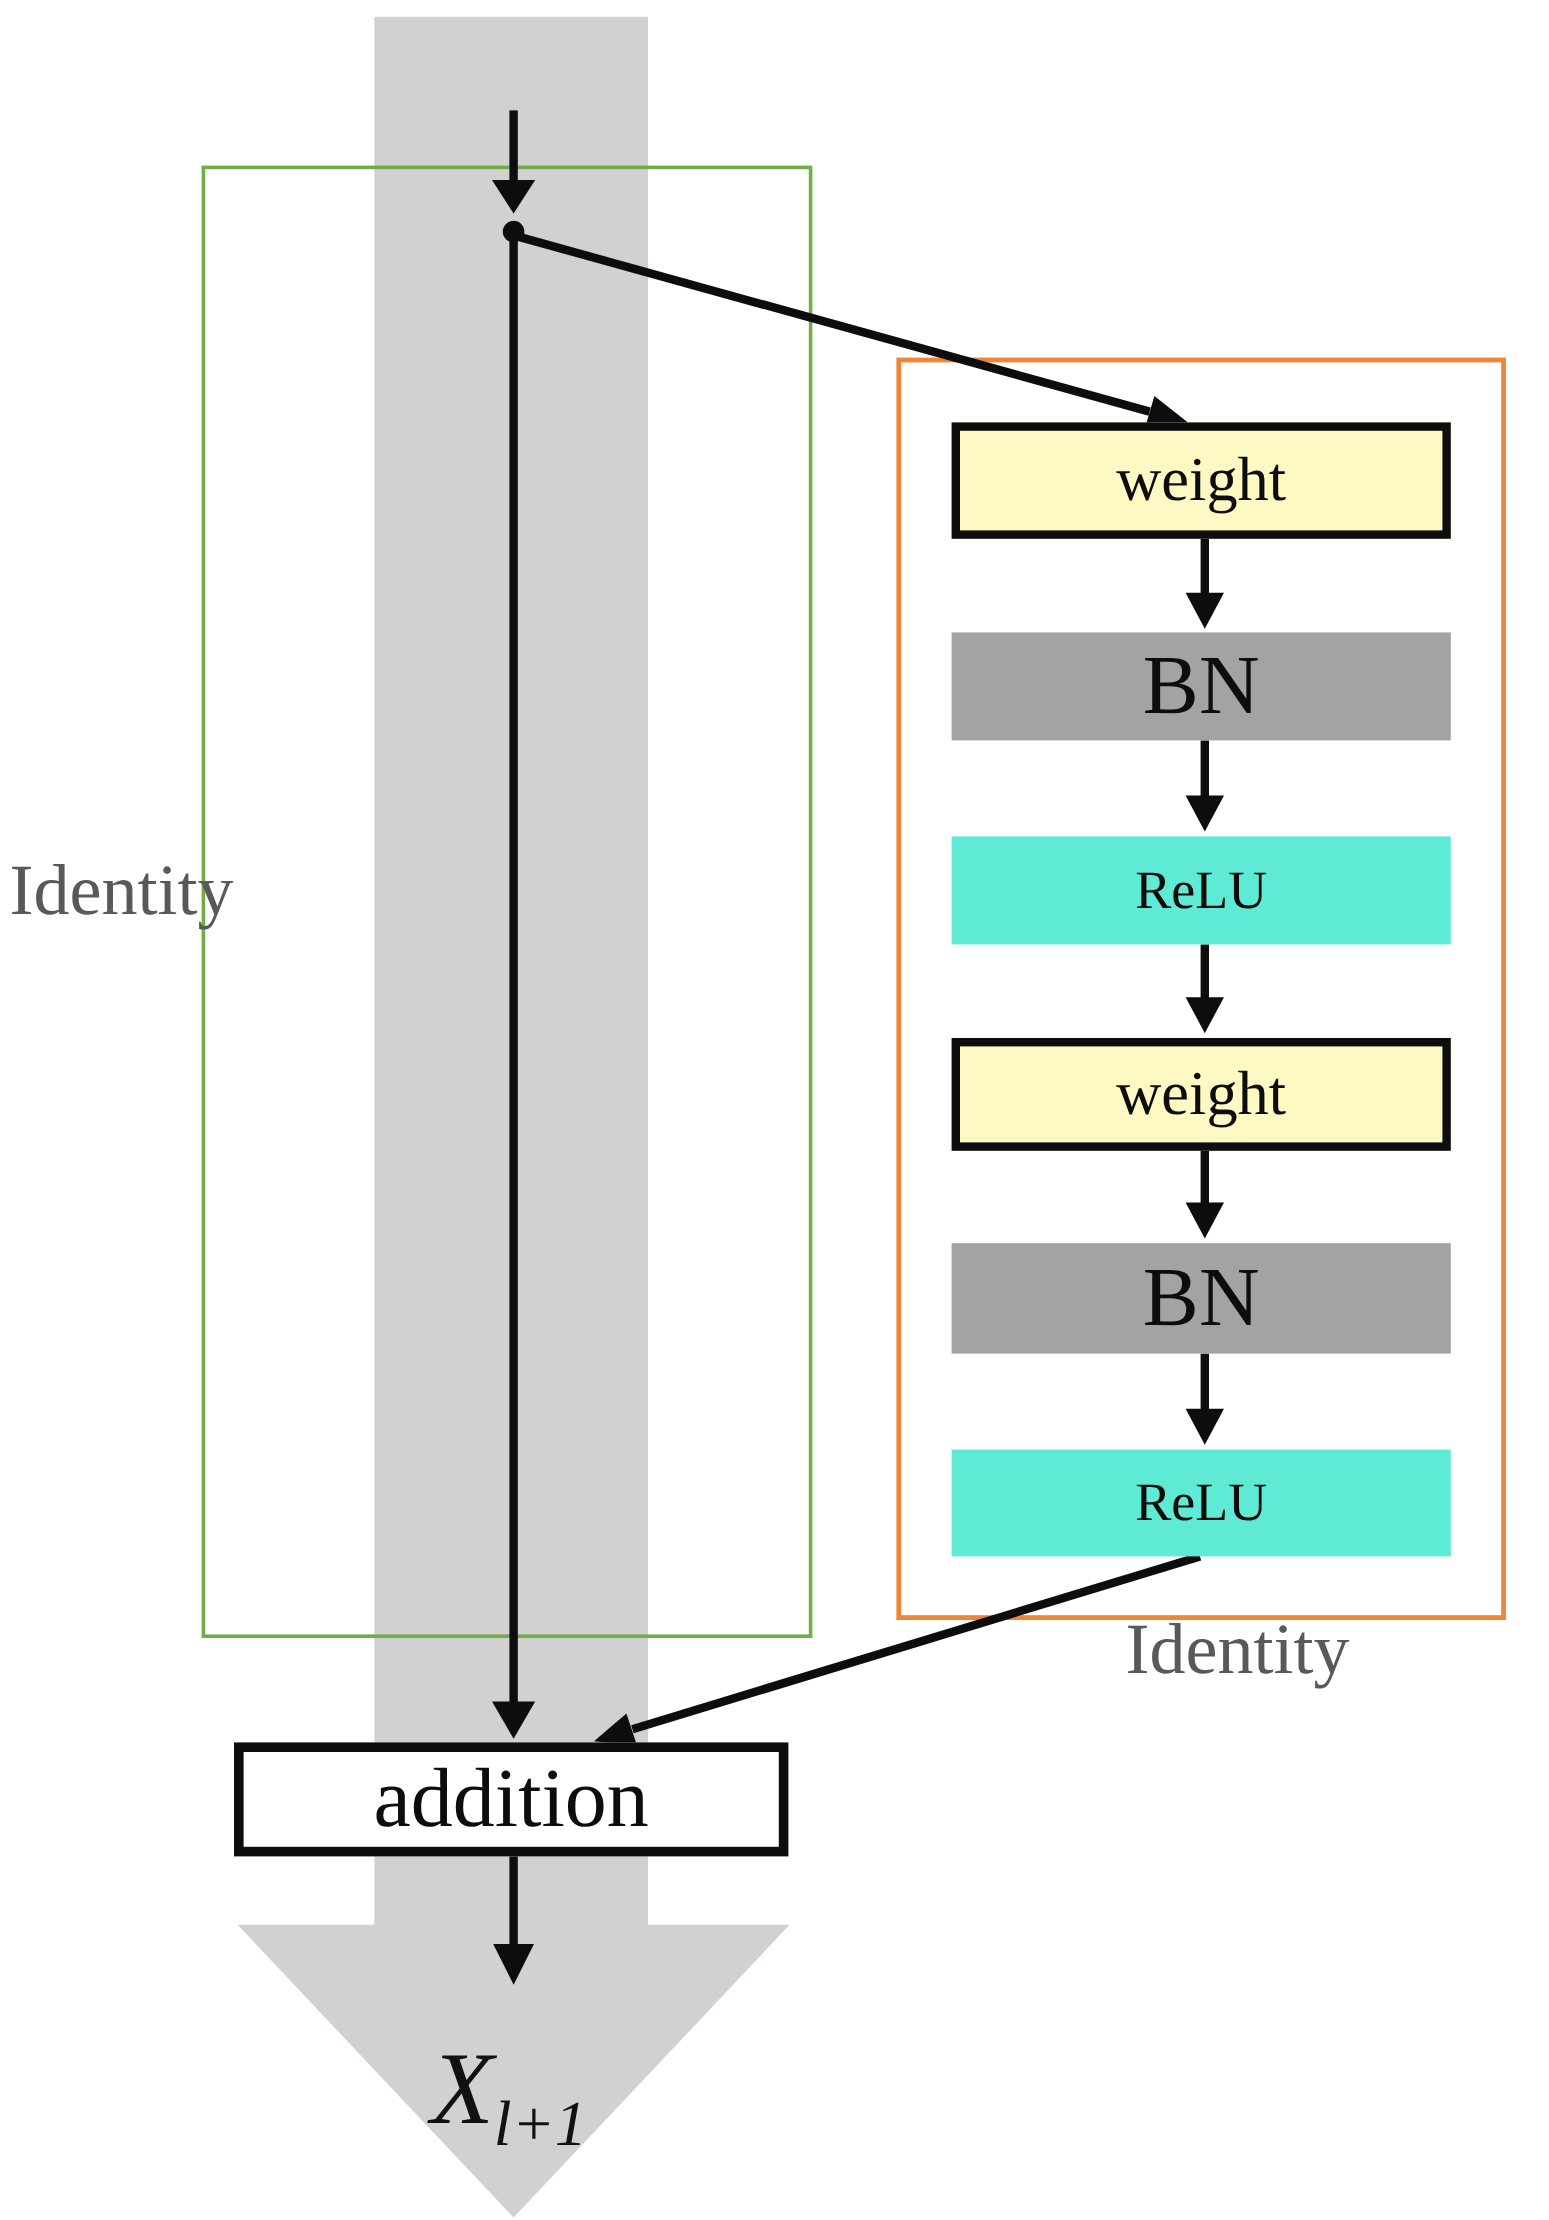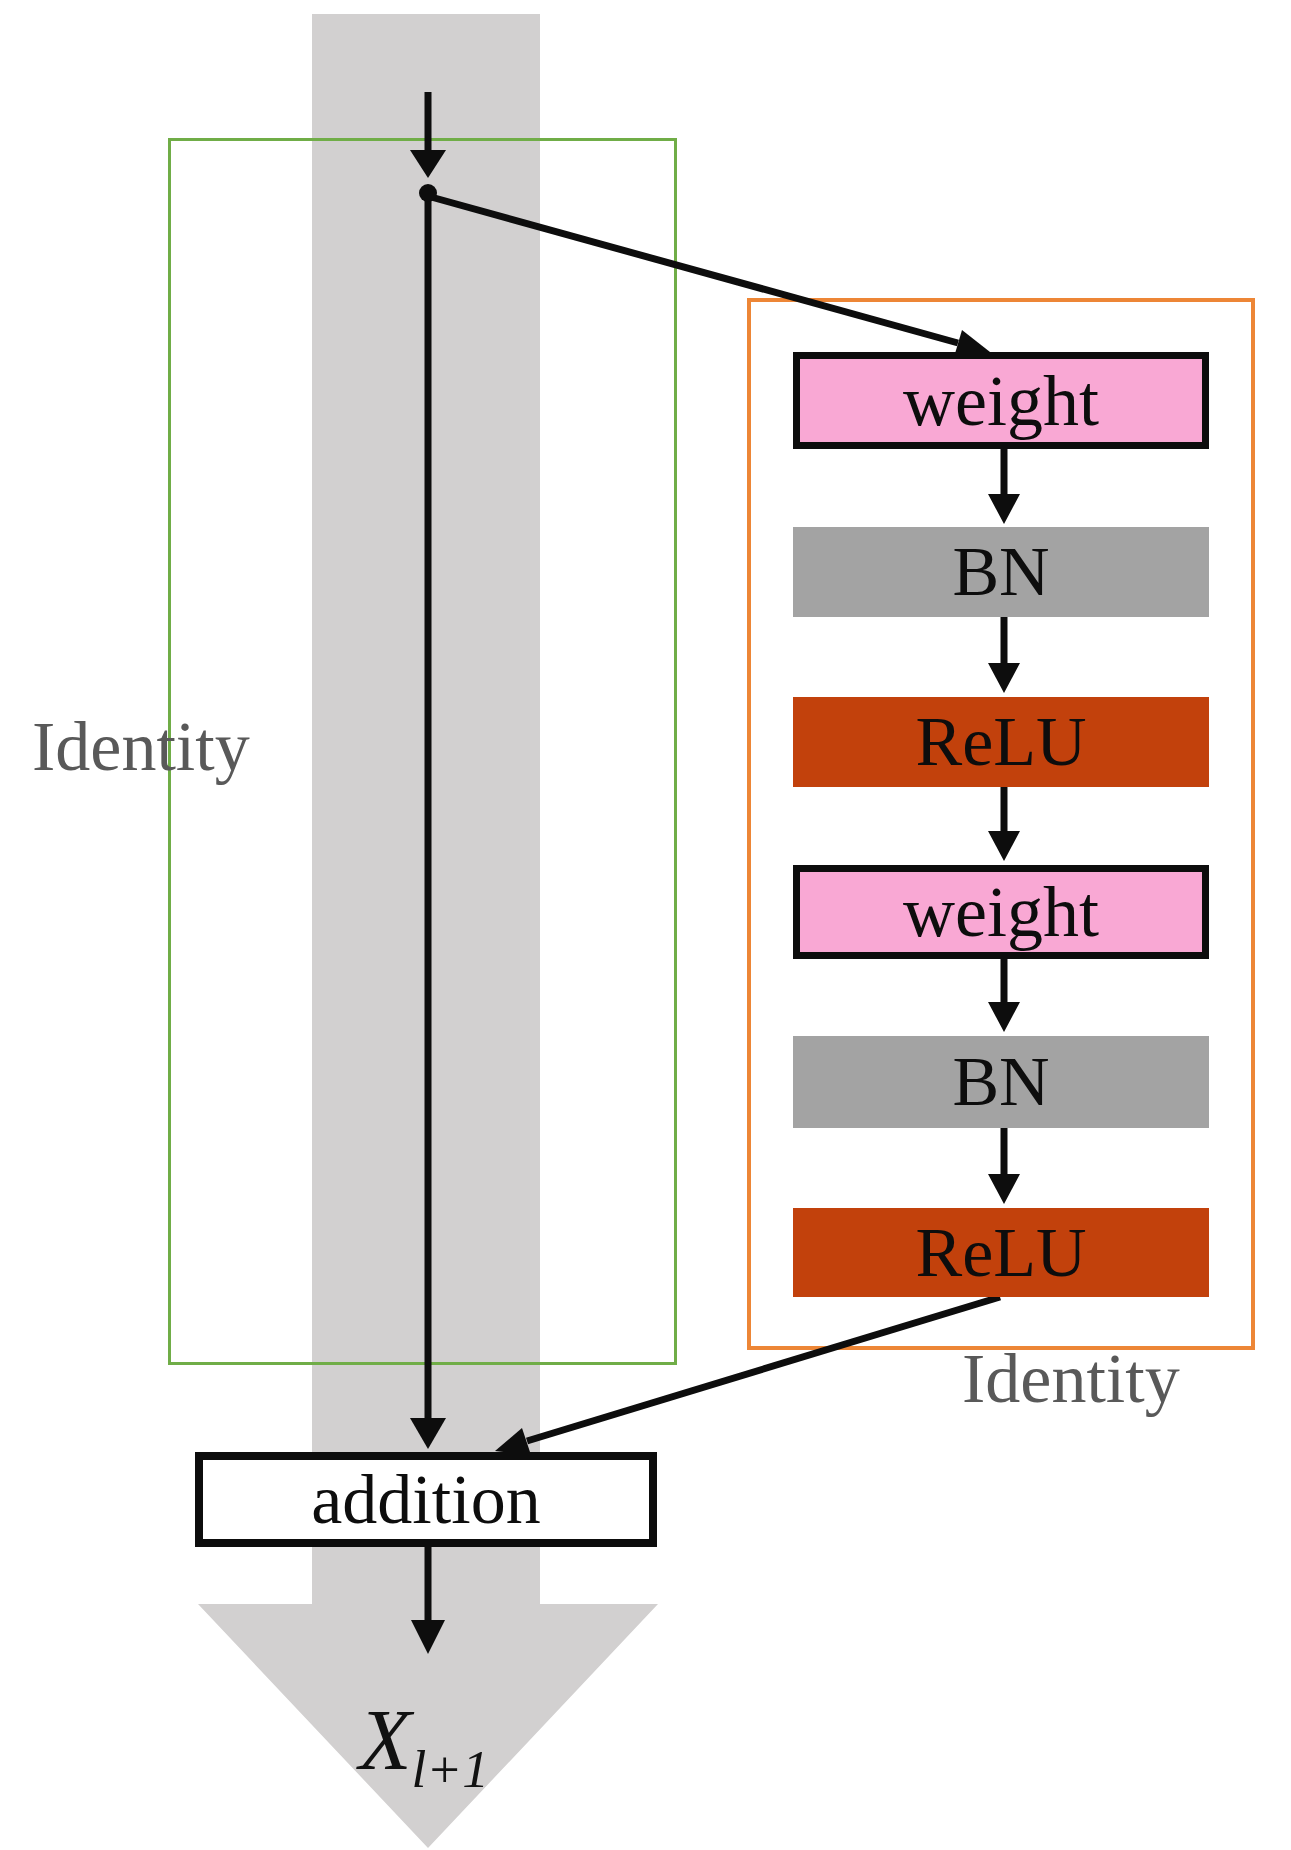--- a/index.html
+++ b/index.html
@@ -5,31 +5,31 @@
   html,body{margin:0;padding:0;background:#ffffff;}
   body{width:1291px;height:1850px;font-family:"Liberation Serif","DejaVu Serif",serif;}
   .canvas{position:relative;width:1291px;height:1850px;overflow:hidden;background:#ffffff;}
   svg.layer{position:absolute;left:0;top:0;width:1291px;height:1850px;}
   .layer-bg{z-index:0;}
   .group-box{position:absolute;box-sizing:border-box;background:transparent;z-index:1;}
   .group-box.green{left:168px;top:138px;width:509px;height:1227px;border:3px solid #70AD47;}
   .group-box.orange{left:747px;top:298px;width:508px;height:1052px;border:4px solid #ED8636;}
   .layer-arrows{z-index:2;}
   .node{position:absolute;left:793px;width:416px;box-sizing:border-box;display:flex;align-items:center;justify-content:center;z-index:3;color:#0d0d0d;line-height:1;}
-  .node.weight{background:#f9a8d4;border:7px solid #0d0d0d;font-size:72px;}
+  .node.weight{background:#fef9c3;border:7px solid #0d0d0d;font-size:52px;}
   .node.bn{background:#a3a3a3;font-size:70px;}
-  .node.relu{background:#c2410c;font-size:70px;}
+  .node.relu{background:#5eead4;font-size:45px;}
   .node.addition{left:195px;top:1452px;width:462px;height:95px;background:#ffffff;border:8px solid #0d0d0d;font-size:70px;}
   .weight-1{top:352px;height:97px;}
   .bn-1{top:527px;height:90px;}
   .relu-1{top:697px;height:90px;}
   .weight-2{top:865px;height:94px;}
   .bn-2{top:1036px;height:92px;}
   .relu-2{top:1208px;height:89px;}
-  .side-label{position:absolute;color:#595959;font-size:70px;line-height:1;white-space:nowrap;z-index:4;margin-left:24px;}
+  .side-label{position:absolute;color:#595959;font-size:60px;line-height:1;white-space:nowrap;z-index:4;}
   .side-label.identity{left:8px;top:712px;}
   .side-label.residual{left:938px;top:1344px;}
   .math-label{position:absolute;color:#111111;font-style:italic;text-align:center;line-height:1;white-space:nowrap;z-index:4;}
   .math-label.input{left:322px;top:2px;width:212px;font-size:72px;}
   .math-label.output{left:318px;top:1697px;width:212px;font-size:86px;}
   .math-label sub{font-size:0.62em;font-style:italic;line-height:0;}
 </style>
 </head>
 <body>
 

